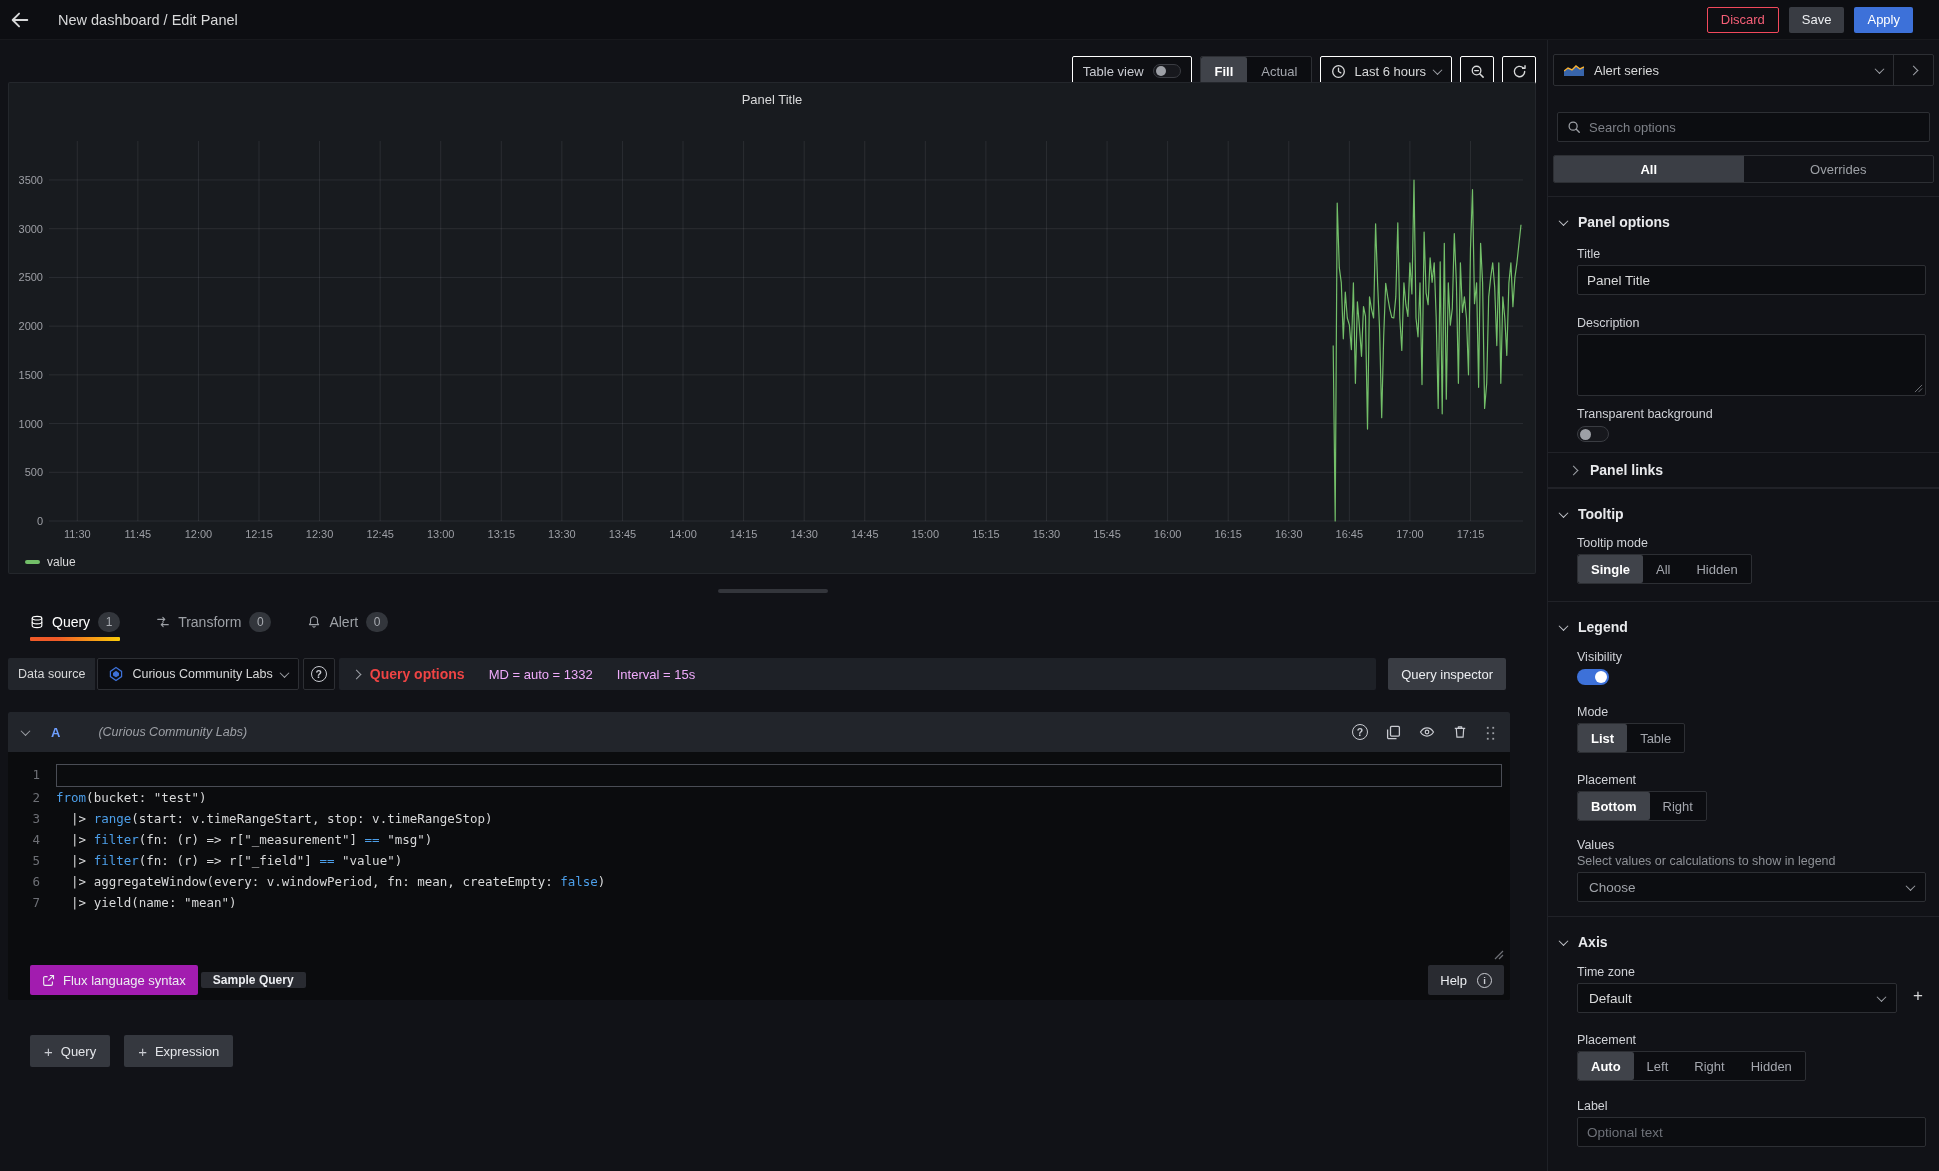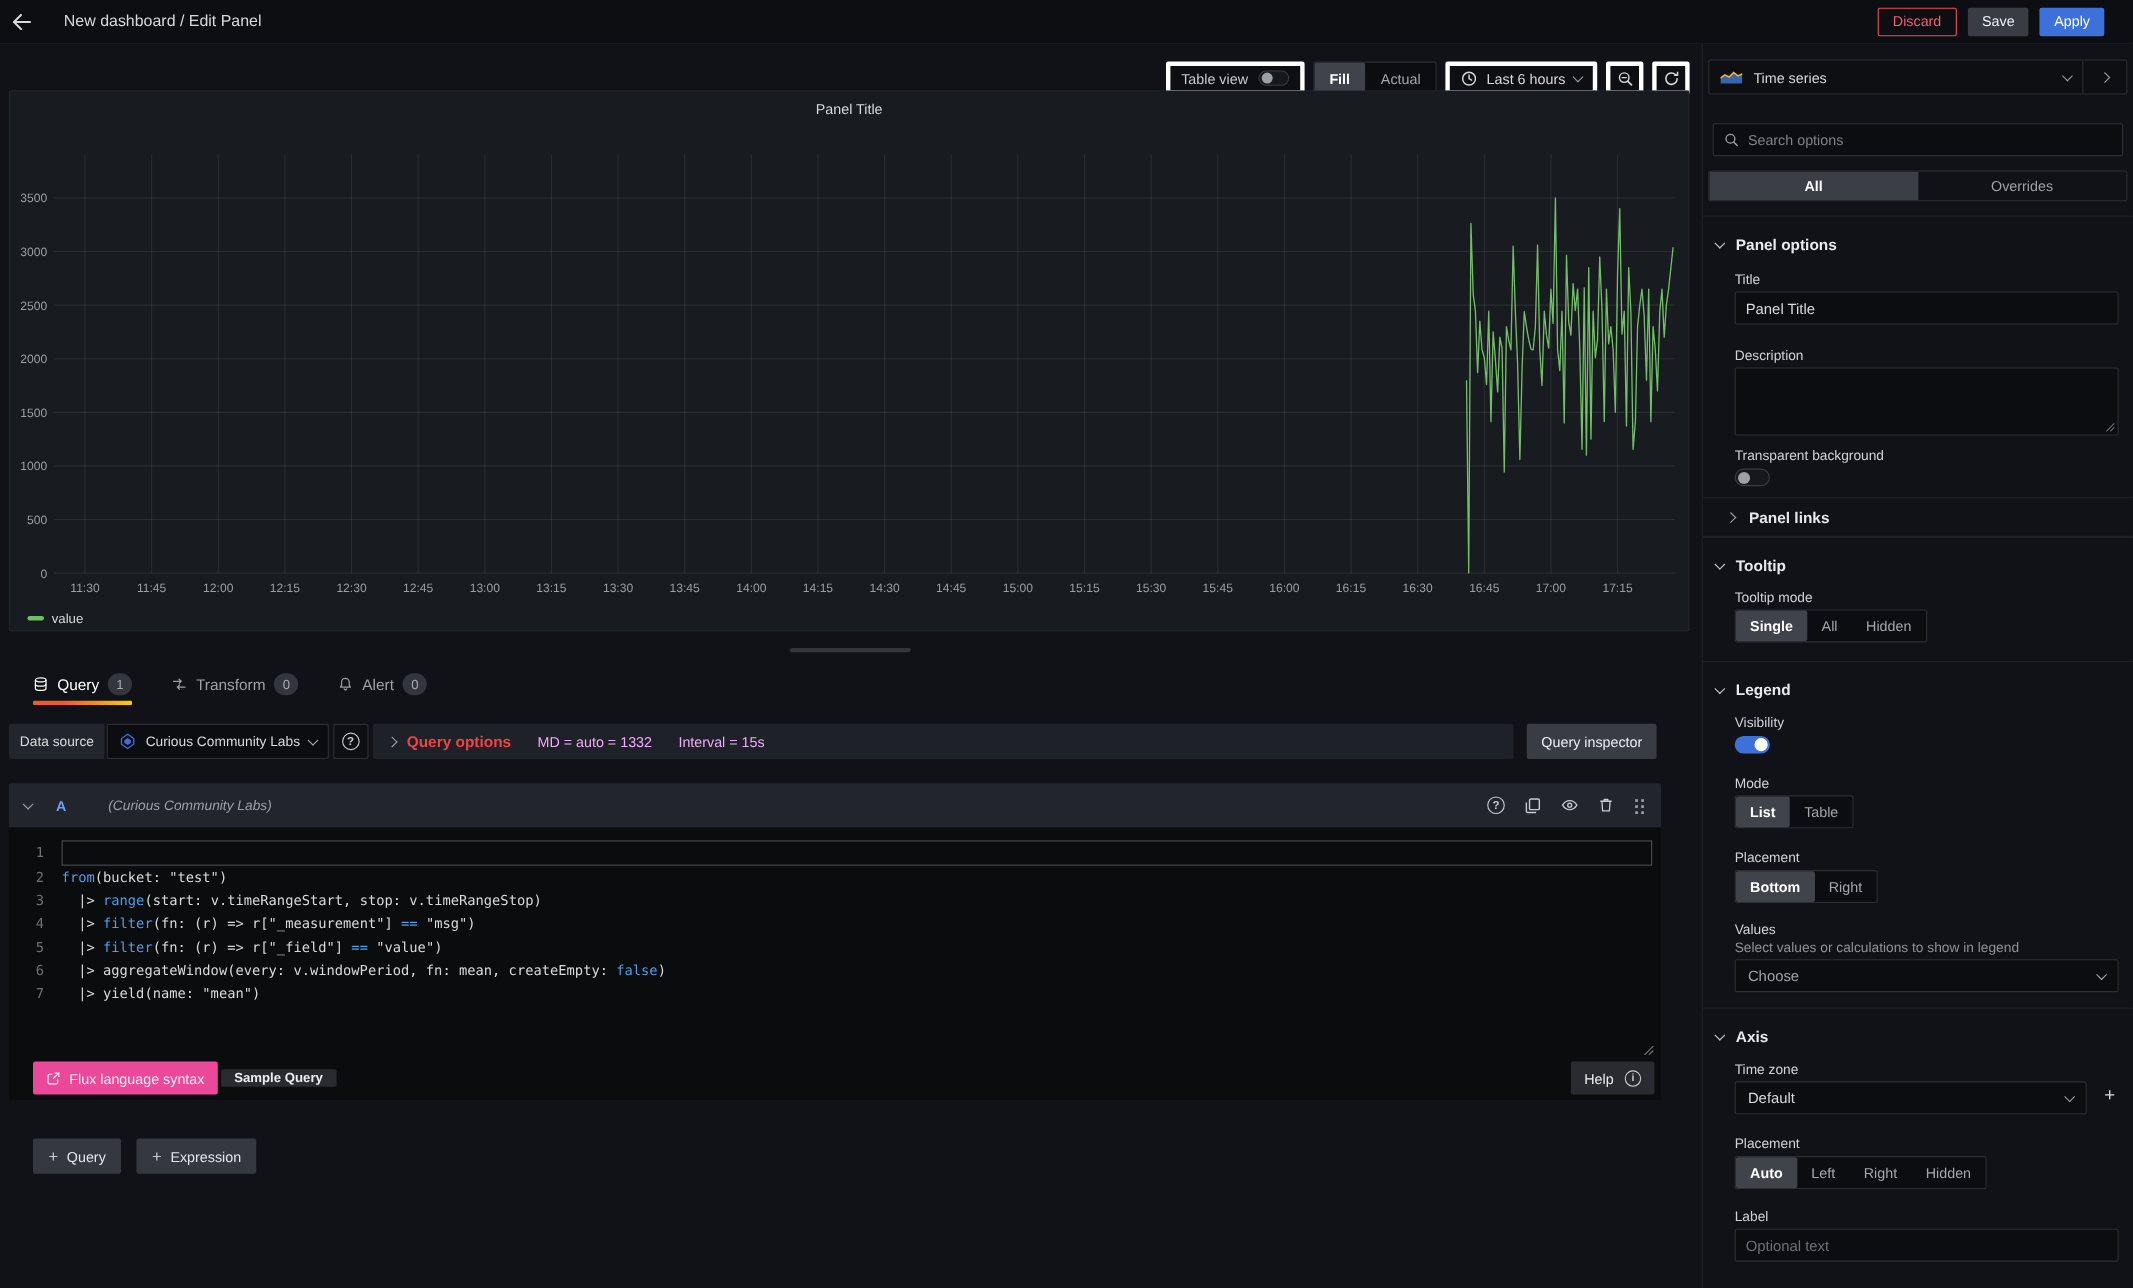--- a/index.html
+++ b/index.html
@@ -17,21 +17,21 @@
     border-radius:2px; font-size:13px; font-weight:500; cursor:pointer; white-space:nowrap; }
   .btn-destructive { background:transparent; border:1px solid #f2495c; color:#f55f77; }
   .btn-secondary { background:#393c43; color:#eceef1; }
   .btn-primary { background:#3d71d9; color:#ffffff; }
 
   
   .left { position:absolute; left:0; top:40px; width:1546px; height:1131px; }
 
   .lp-toolbar { position:absolute; top:16px; left:0; width:1536px; height:30px;
     display:flex; justify-content:flex-end; align-items:center; gap:8px; }
-  .tool-group { display:flex; align-items:center; height:30px; border:4px solid #ffffff;
+  .tool-group { display:flex; align-items:center; height:30px; border:1px solid #ffffff;
     border-radius:2px; background:#0e0f13; }
   .tv-group { padding:0 10px; gap:9px; }
   .tv-label { font-size:13px; color:#c9cbd1; }
   .mini-toggle { width:28px; height:14px; border-radius:8px; background:#17181d; border:1px solid #3a3c42;
     position:relative; cursor:pointer; }
   .mini-toggle .knob { position:absolute; left:2px; top:1px; width:10px; height:10px; border-radius:50%; background:#9da0a6; }
   .seg { display:flex; align-items:center; height:30px; border:1px solid #2d2f34; border-radius:2px; background:#0c0d11; }
   .seg-item { height:28px; display:flex; align-items:center; padding:0 14px; font-size:13px;
     color:#a3a6ad; cursor:pointer; border-radius:2px; }
   .seg-item.sel { background:#40434a; color:#ffffff; font-weight:600; }
@@ -96,21 +96,21 @@
     background-size:5.5px 5.5px; background-position:0 0; }
   .code-area { margin:12px 8px 0 22px; position:relative; }
   .code-line { display:flex; line-height:21px; font-family:"DejaVu Sans Mono","Liberation Mono",monospace; font-size:12.5px; }
   .ln { width:26px; text-align:right; padding-right:16px; color:#6e7076; flex:none; }
   .lc { flex:1; color:#d8d9da; white-space:pre; }
   .code-line.active .lc { border:1px solid #4a4d55; }
   .kw { color:#4c9ee8; }
   .resize-corner { position:absolute; right:6px; top:238px; }
   .qcard-footer { position:absolute; left:0; right:0; bottom:4px; height:32px; display:flex; align-items:center; padding:0 6px 0 22px; }
   .flux-btn { height:30px; gap:8px; display:inline-flex; align-items:center; padding:0 12px; border-radius:2px;
-    background:#ec4899; color:#eceef1; font-size:13px; font-weight:500; cursor:pointer; }
+    background:#a21caf; color:#eceef1; font-size:13px; font-weight:500; cursor:pointer; }
   .sample-btn { height:16px; display:inline-flex; align-items:center; padding:0 12px; margin-left:3px; border-radius:2px;
     background:#292b31; color:#eceef1; font-size:12px; font-weight:600; cursor:pointer; }
   .help-btn { height:30px; margin-left:auto; display:inline-flex; align-items:center; gap:10px; padding:0 12px;
     border-radius:2px; background:#292b31; color:#eceef1; font-size:13px; font-weight:500; cursor:pointer; }
   .i-circle { width:15px; height:15px; border:1.3px solid #c9cbd1; border-radius:50%; display:flex;
     align-items:center; justify-content:center; font-size:9.5px; font-weight:700; color:#c9cbd1; font-style:normal; }
 
   .qactions { position:absolute; top:995px; left:30px; display:flex; gap:14px; }
   .add-btn { height:32px; display:inline-flex; align-items:center; gap:8px; padding:0 14px; border-radius:2px;
     background:#35383f; color:#e3e5e9; font-size:13px; font-weight:500; cursor:pointer; }
@@ -439,21 +439,21 @@
 </div>
 
 <div class="sidebar">
 
   <div class="viz-row">
     <div class="viz-main">
       <svg class="icon-svg" width="20" height="14" viewBox="0 0 20 14">
           <path d="M0 13V8l4-3 4 2 4-4 4 3 4-2v9z" fill="#3865ab"></path>
           <path d="M0 8l4-3 4 2 4-4 4 3 4-2" stroke="#f8b133" fill="none" stroke-width="1.4"></path>
         </svg>
-      <span class="viz-name">Time series</span>
+      <span class="viz-name">Alert series</span>
       <span class="chev chev-down"></span>
     </div>
     <div class="viz-collapse">
       <span class="chev chev-right"></span>
     </div>
   </div>
 
   <div class="search-box">
     <svg class="icon-svg" width="14" height="14" viewBox="0 0 16 16">
         <circle cx="7" cy="7" r="4.6" stroke="#9da0a6" stroke-width="1.4" fill="none"></circle>

